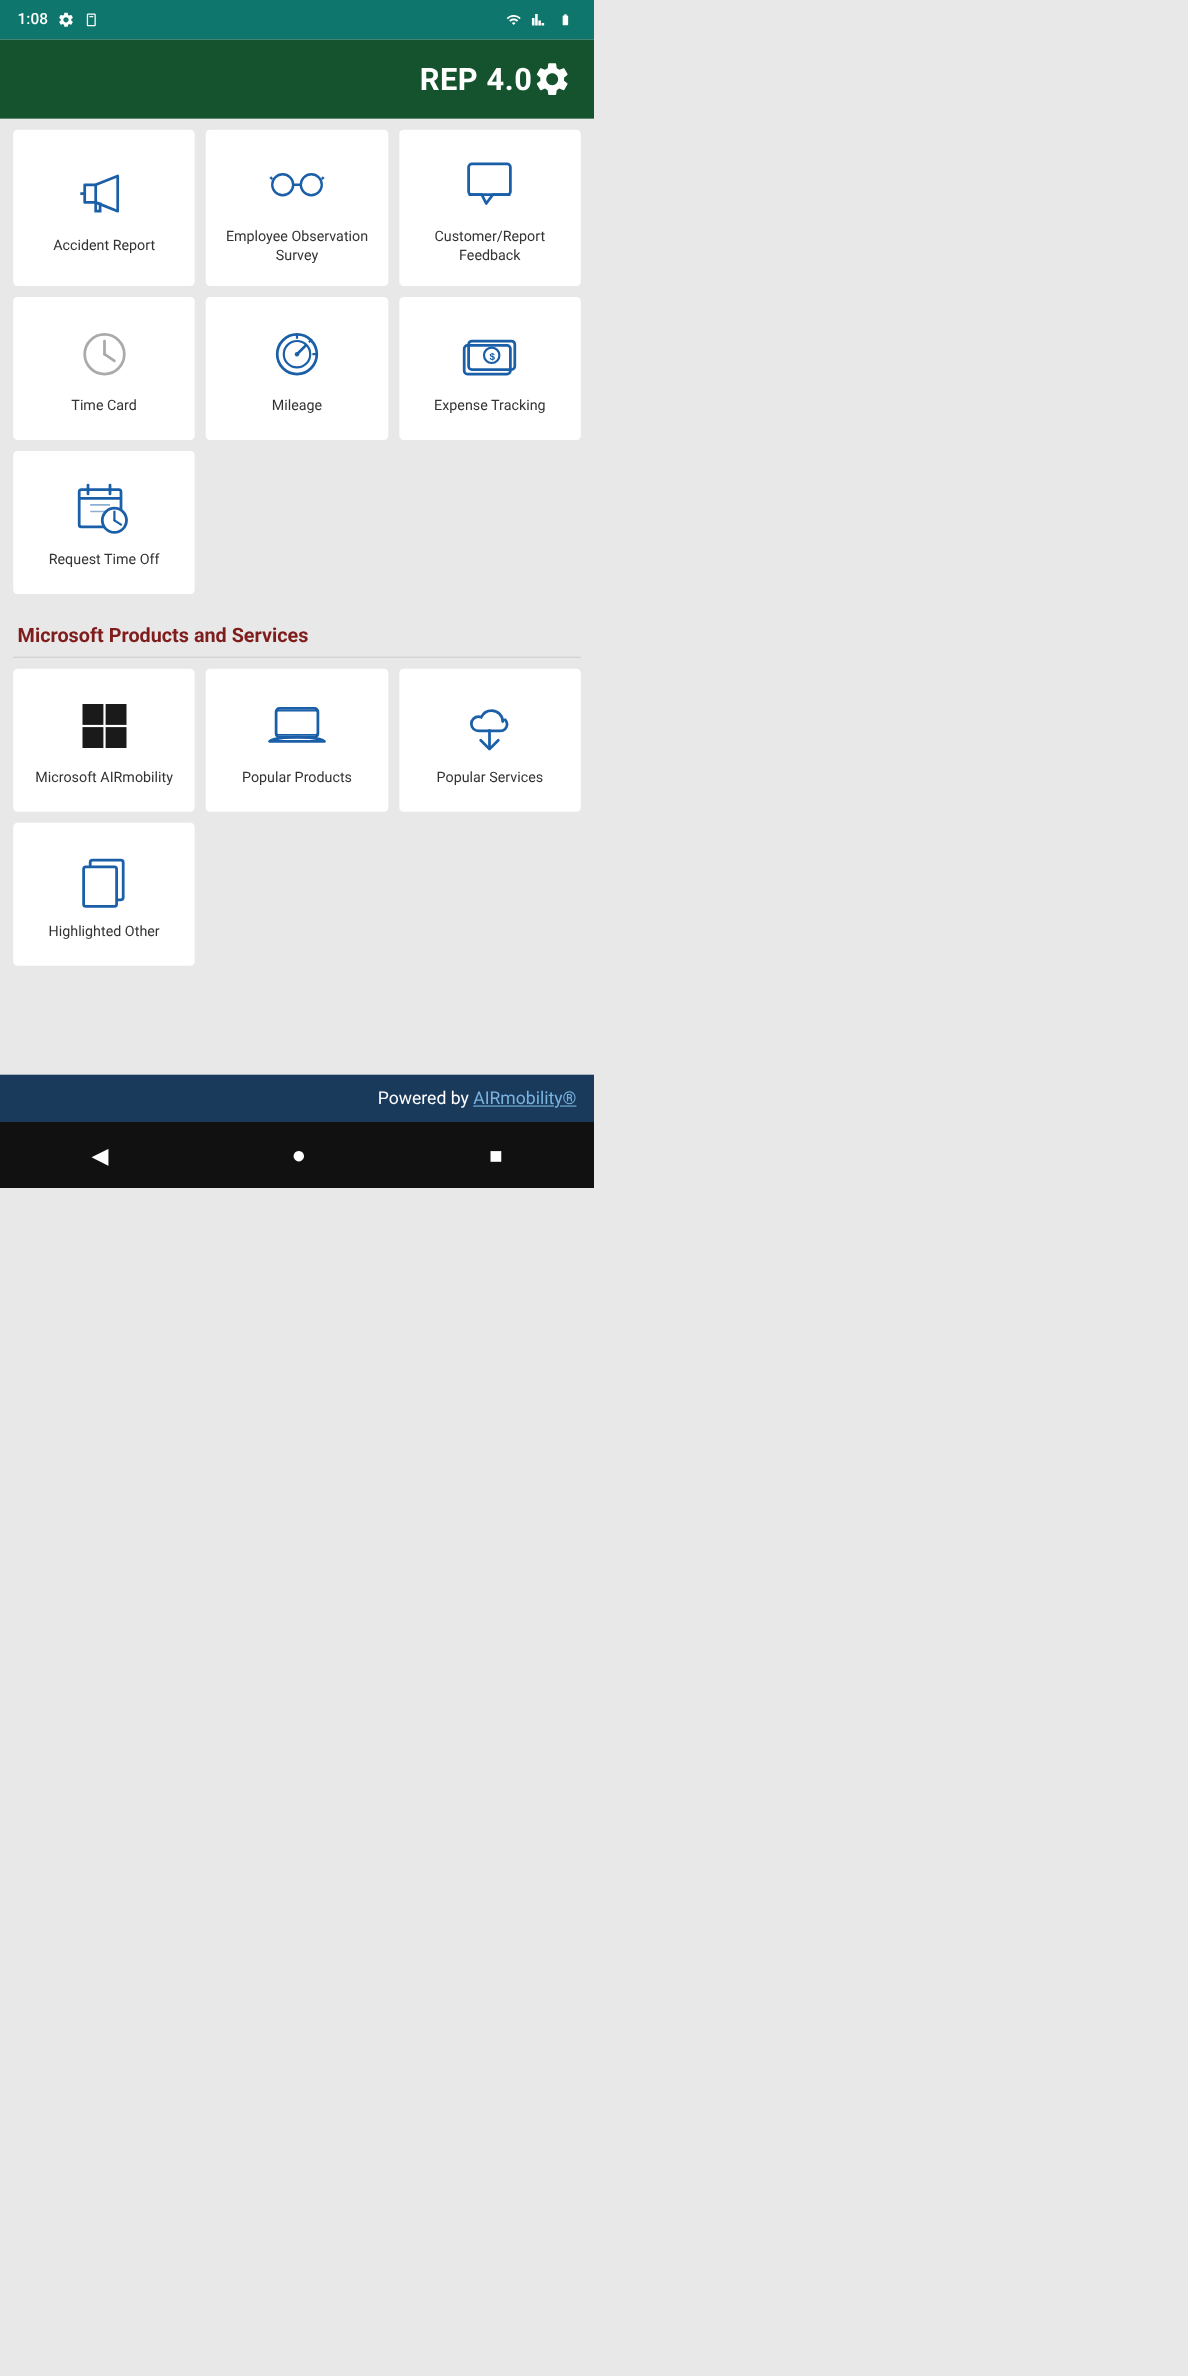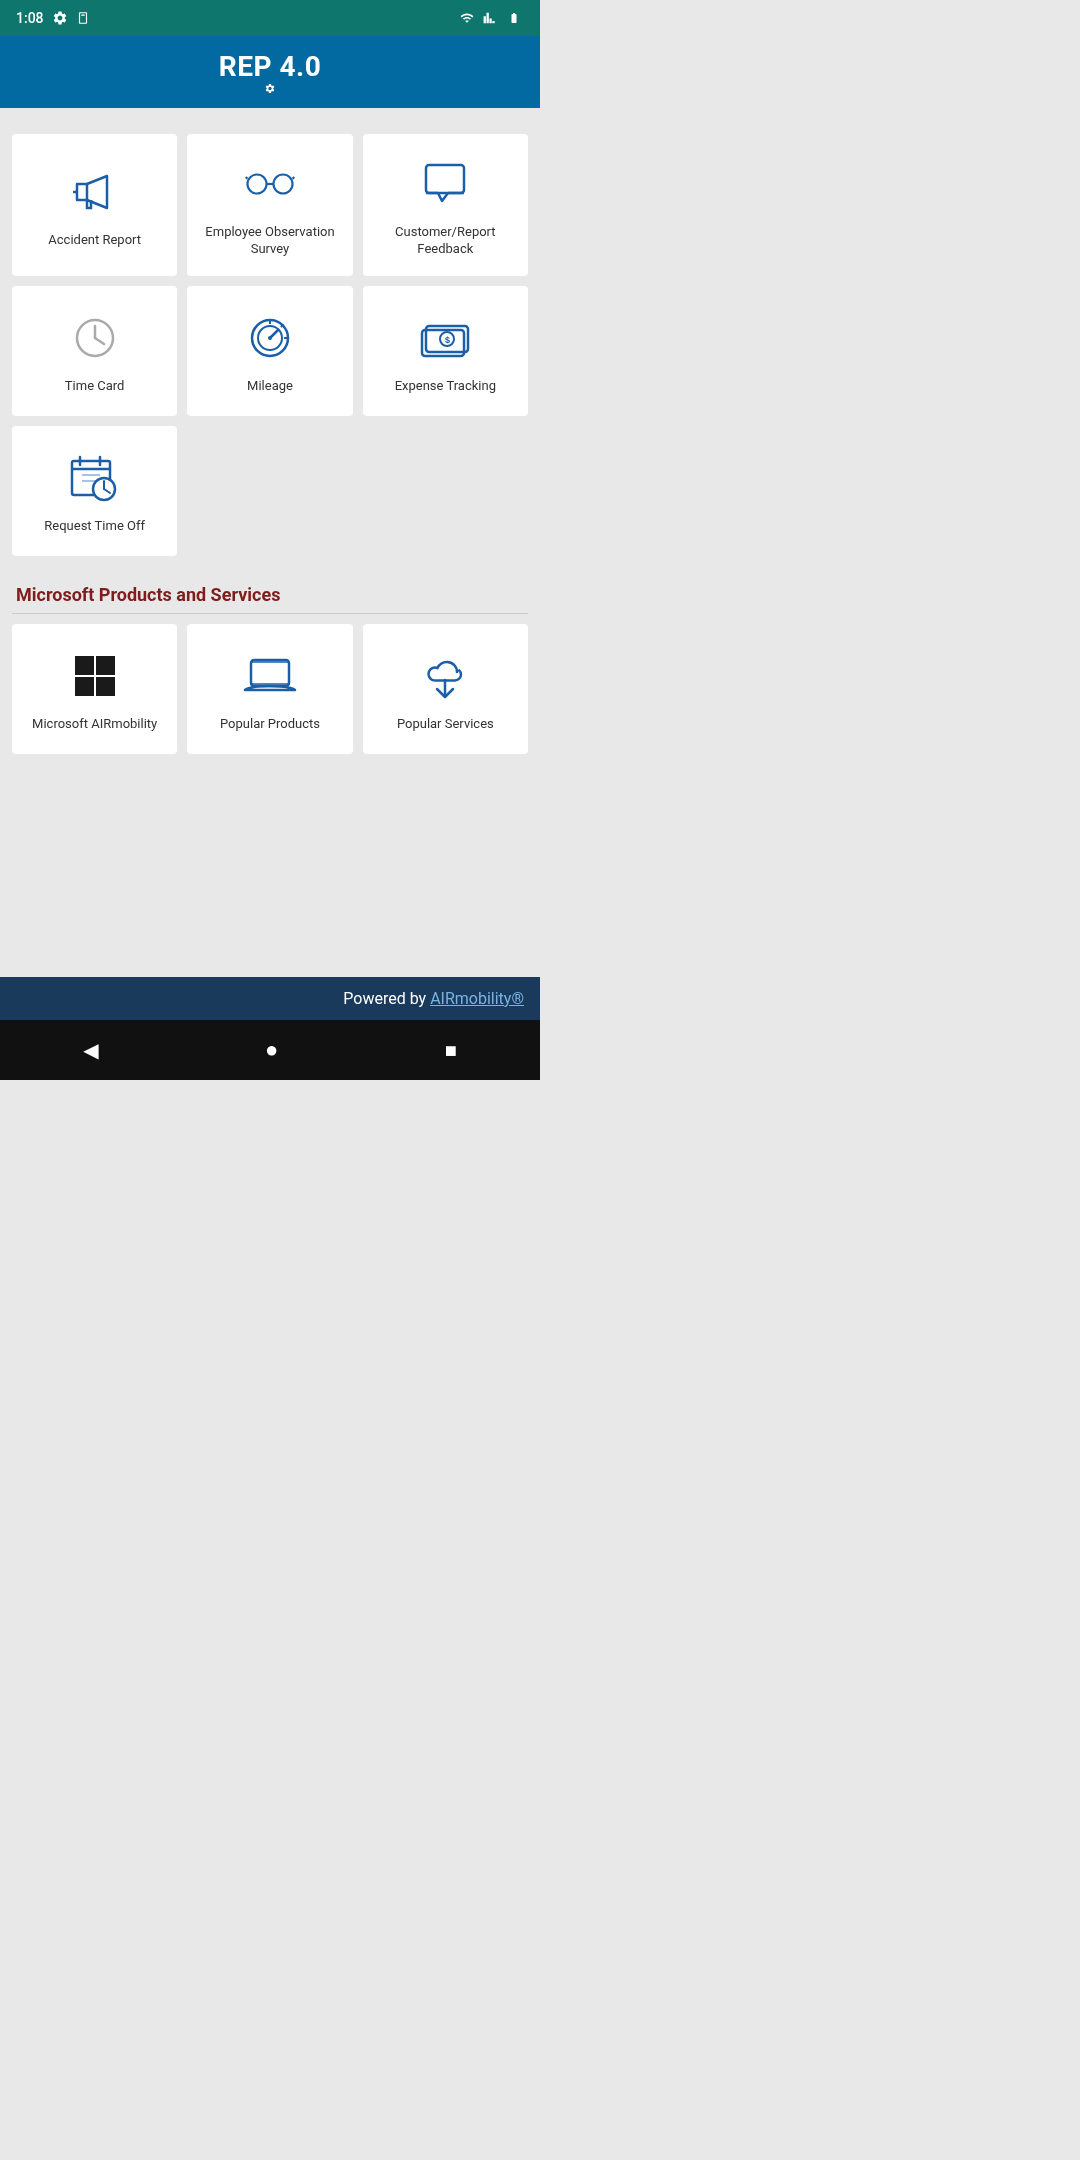--- a/index.html
+++ b/index.html
@@ -23,40 +23,39 @@
       padding: 8px 16px;
       height: 36px;
       font-size: 14px;
       font-weight: 500;
     }
     .status-left { display: flex; align-items: center; gap: 8px; }
     .status-right { display: flex; align-items: center; gap: 6px; }
 
     
     .header {
-      background: #0369a1;
+      background: #14532d;
       color: white;
       display: flex;
       align-items: center;
       justify-content: flex-end;
       padding: 14px 20px;
       height: 72px;
-      flex-direction: column;
     }
     .header-title {
       font-size: 28px;
       font-weight: bold;
       letter-spacing: 0.5px;
     }
 
     
     .main {
       flex: 1;
       background: #e8e8e8;
-      padding: 16px 0 0 0;
+      padding: 0 0 0 0;
       overflow-y: auto;
     }
 
     
     .grid-section {
       padding: 10px 12px;
     }
 
     .grid {
       display: grid;
@@ -322,20 +321,37 @@
               <path d="M38,20 C38,14.5 33.5,10 28,10 C23.8,10 20.2,12.5 18.5,16 C17.8,15.7 17,15.5 16,15.5 C12.4,15.5 9.5,18.4 9.5,22 C9.5,25.6 12.4,28.5 16,28.5 L36,28.5 C39.3,28.5 42,25.8 42,22.5 C42,20.9 41.3,19.4 40.2,18.3" fill="none" stroke="#1a5fa8" stroke-width="2.5" stroke-linecap="round"></path>
               <line x1="26" y1="28" x2="26" y2="44" stroke="#1a5fa8" stroke-width="2.5" stroke-linecap="round"></line>
               <polyline points="18,37 26,45 34,37" fill="none" stroke="#1a5fa8" stroke-width="2.5" stroke-linecap="round" stroke-linejoin="round"></polyline>
             </svg>
           </div>
           <span class="card-label">Popular Services</span>
         </div>
 
       </div>
 
+      <div class="grid" style="margin-top:10px;">
+
+        <div class="card">
+          <div class="card-icon">
+            <svg width="50" height="52" viewBox="0 0 50 52" fill="none">
+
+              <rect x="12" y="8" width="30" height="36" rx="2" fill="none" stroke="#1a5fa8" stroke-width="2.5"></rect>
+              <rect x="6" y="14" width="30" height="36" rx="2" fill="white" stroke="#1a5fa8" stroke-width="2.5"></rect>
+            </svg>
+          </div>
+          <span class="card-label">Highlighted Other</span>
+        </div>
+
+        <div style="background:transparent;"></div>
+        <div style="background:transparent;"></div>
+
+      </div>
     </div>
   </div>
 
 </div>
 
 <div class="footer">
   <span>Powered by </span><a href="#">AIRmobility®</a>
 </div>
 
 <div class="nav-bar">

